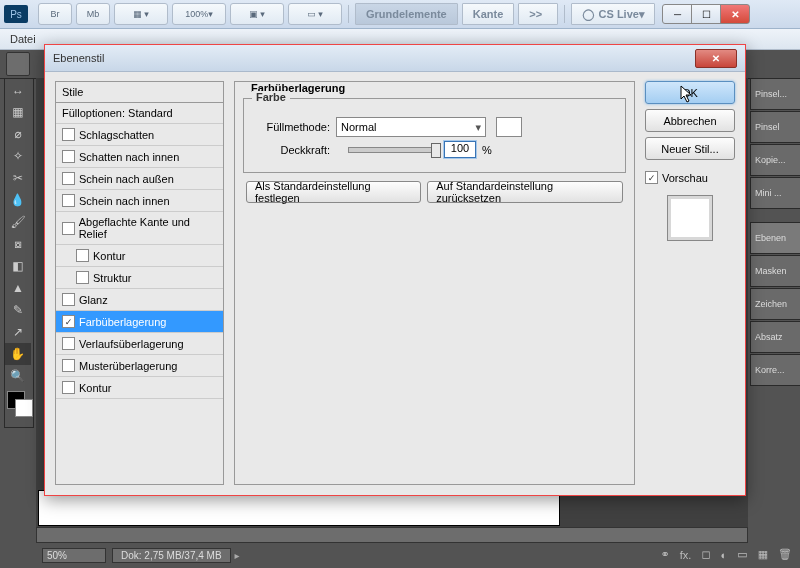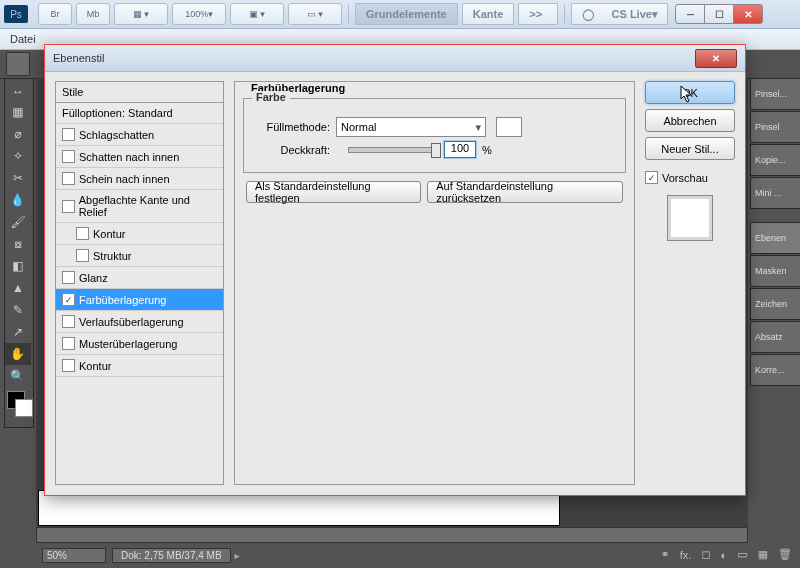--- a/index.html
+++ b/index.html
@@ -73,21 +73,21 @@
   <div class="tb-btn">Mb</div>
   <div class="tb-btn tb-drop">▦ ▾</div>
   <div class="tb-btn tb-drop"><span>100%</span> ▾</div>
   <div class="tb-btn tb-drop">▣ ▾</div>
   <div class="tb-btn tb-drop">▭ ▾</div>
   <div class="tb-sep"></div>
   <div class="pill dark">Grundelemente</div>
   <div class="pill">Kante</div>
   <div class="pill" style="min-width:18px">&gt;&gt;</div>
   <div class="tb-sep"></div>
-  <div class="pill">◯ <span style="margin-left:17px">CS Live</span> ▾</div>
+  <div class="pill">◯ <span style="margin-left:4px">CS Live</span> ▾</div>
   <div class="winbtns">
     <div class="winbtn first">─</div>
     <div class="winbtn">☐</div>
     <div class="winbtn close">✕</div>
   </div>
 </div>
 
 <div class="menubar">
   <span>Datei</span>
 </div>
@@ -160,20 +160,24 @@
           <div class="sl-item">
             <span>Fülloptionen: Standard</span>
           </div>
           <div class="sl-item">
             <span class="chk"></span>
             <span>Schlagschatten</span>
           </div>
           <div class="sl-item">
             <span class="chk"></span>
             <span>Schatten nach innen</span>
+          </div>
+          <div class="sl-item">
+            <span class="chk"></span>
+            <span>Schein nach außen</span>
           </div>
           <div class="sl-item">
             <span class="chk"></span>
             <span>Schein nach innen</span>
           </div>
           <div class="sl-item">
             <span class="chk"></span>
             <span>Abgeflachte Kante und Relief</span>
           </div>
           <div class="sl-item indent">

